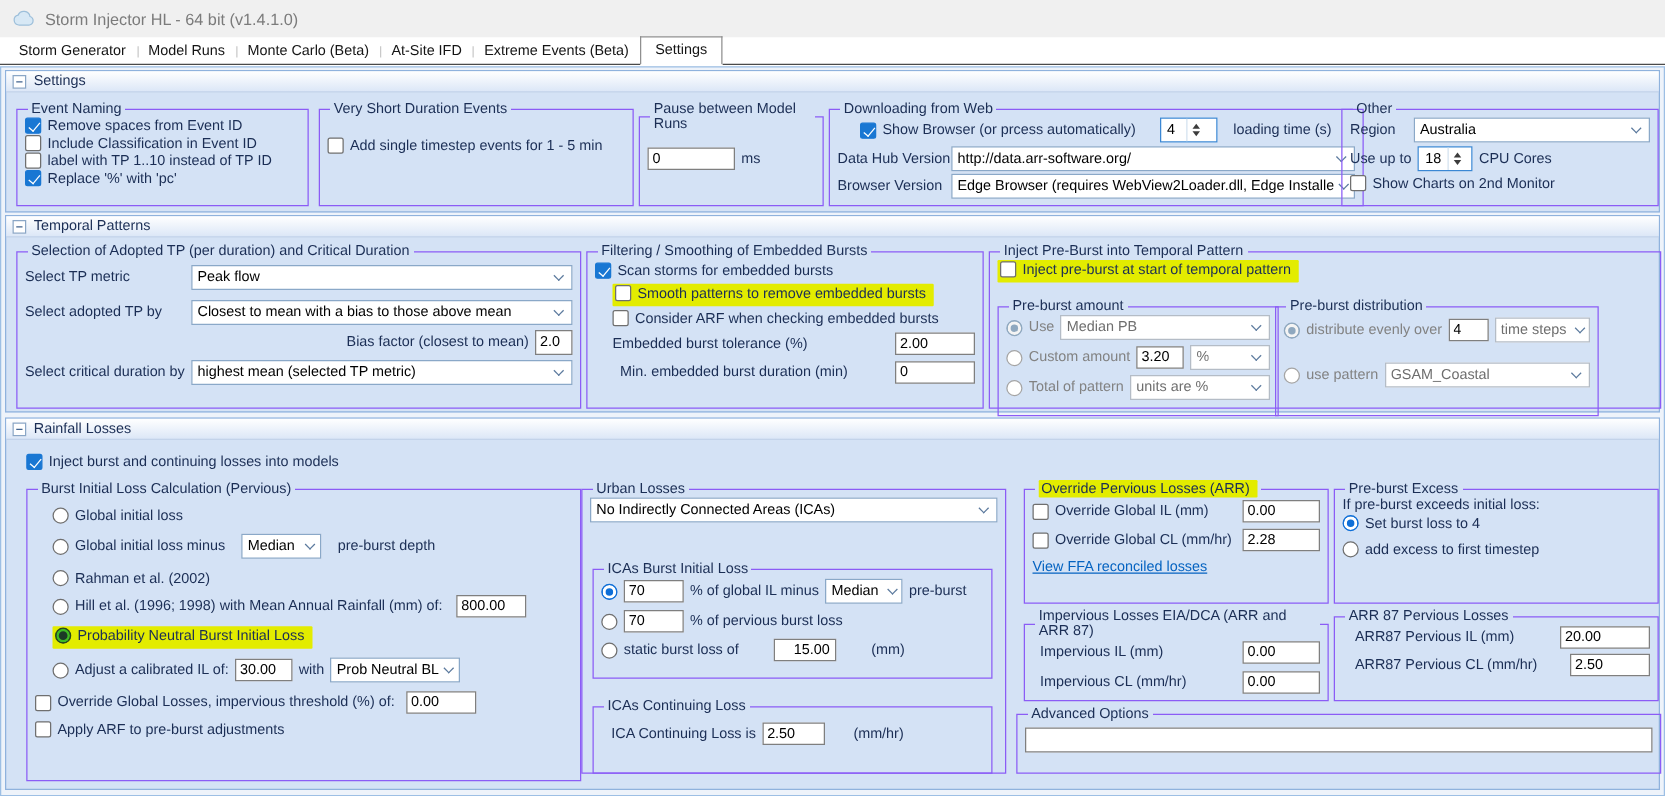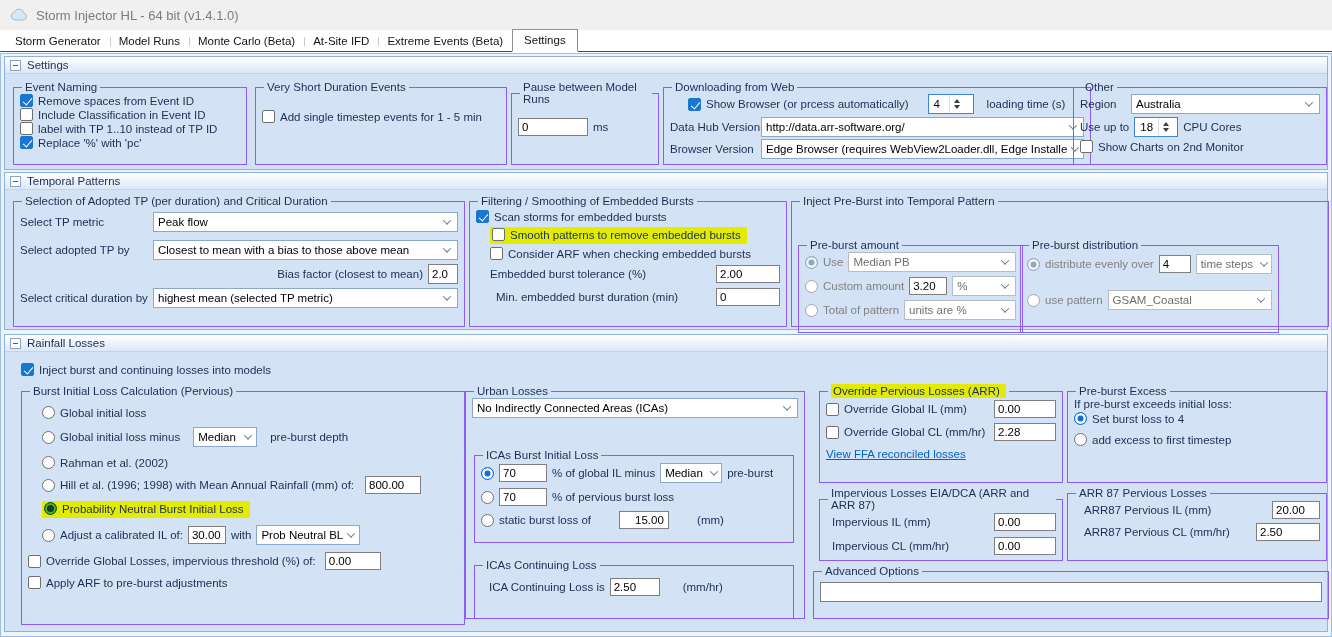--- a/index.html
+++ b/index.html
@@ -286,20 +286,26 @@
           <input class="ti push" style="width: 64px;" value="2.00">
         </div>
         <div class="row" style="margin-top:5px;">
           <span class="lbl indent1" style="margin-left:20px;">Min. embedded burst duration (min)</span>
           <input class="ti push" style="width: 64px;" value="0">
         </div>
       </fieldset>
 
       <fieldset style="left:786px; top:22px; width:538px; height:132px;">
         <legend><span>Inject Pre-Burst into Temporal Pattern</span></legend>
+        <div class="row" style="margin-top:0;">
+          <span class="hl"><span class="cb">
+                <span class="box"></span>
+                <span>Inject pre-burst at start of temporal pattern</span>
+              </span></span>
+        </div>
         <fieldset class="inner" style="position:absolute; left:6px; top:32px; width:218px; height:94px;">
           <legend><span>Pre-burst amount</span></legend>
           <div class="row" style="margin-top:0;">
             <span class="rd dis on">
                 <span class="c"></span>
                 <span>Use</span>
               </span>
             <span class="dd dis" style="flex:1;">
               <span class="txt">Median PB</span>
               <span class="chev">
@@ -415,21 +421,21 @@
           <span class="hl indent1"><span class="rd on green">
                 <span class="c"></span>
                 <span>Probability Neutral Burst Initial Loss</span>
               </span></span>
         </div>
         <div class="row" style="margin-top:7px;">
           <span class="rd indent1">
               <span class="c"></span>
               <span>Adjust a calibrated IL of:</span>
             </span>
-          <input class="ti" style="width: 38px;" value="30.00">
+          <input class="ti" style="width: 46px;" value="30.00">
           <span class="lbl">with</span>
           <span class="dd" style="width:104px;">
             <span class="txt">Prob Neutral BL</span>
             <span class="chev" style="width:16px;">
                 <i></i>
               </span>
           </span>
         </div>
         <div class="row" style="margin-top:7px;">
           <span class="cb">
@@ -547,21 +553,21 @@
               <span class="c"></span>
               <span>add excess to first timestep</span>
             </span>
         </div>
       </fieldset>
 
       <fieldset style="left:1062px; top:152px; width:260px; height:74px;">
         <legend><span>ARR 87 Pervious Losses</span></legend>
         <div class="row" style="margin-top:1px;">
           <span class="lbl" style="margin-left:10px;">ARR87 Pervious IL (mm)</span>
-          <input class="ti push" style="width: 48px;" value="20.00">
+          <input class="ti push" style="width: 72px;" value="20.00">
         </div>
         <div class="row" style="margin-top:4px;">
           <span class="lbl" style="margin-left:10px;">ARR87 Pervious CL (mm/hr)</span>
           <input class="ti push" style="width: 64px;" value="2.50">
         </div>
       </fieldset>
 
       <fieldset style="left:808px; top:230px; width:516px; height:54px;">
         <legend><span>Advanced Options</span></legend>
         <div class="row" style="margin-top:4px;">

